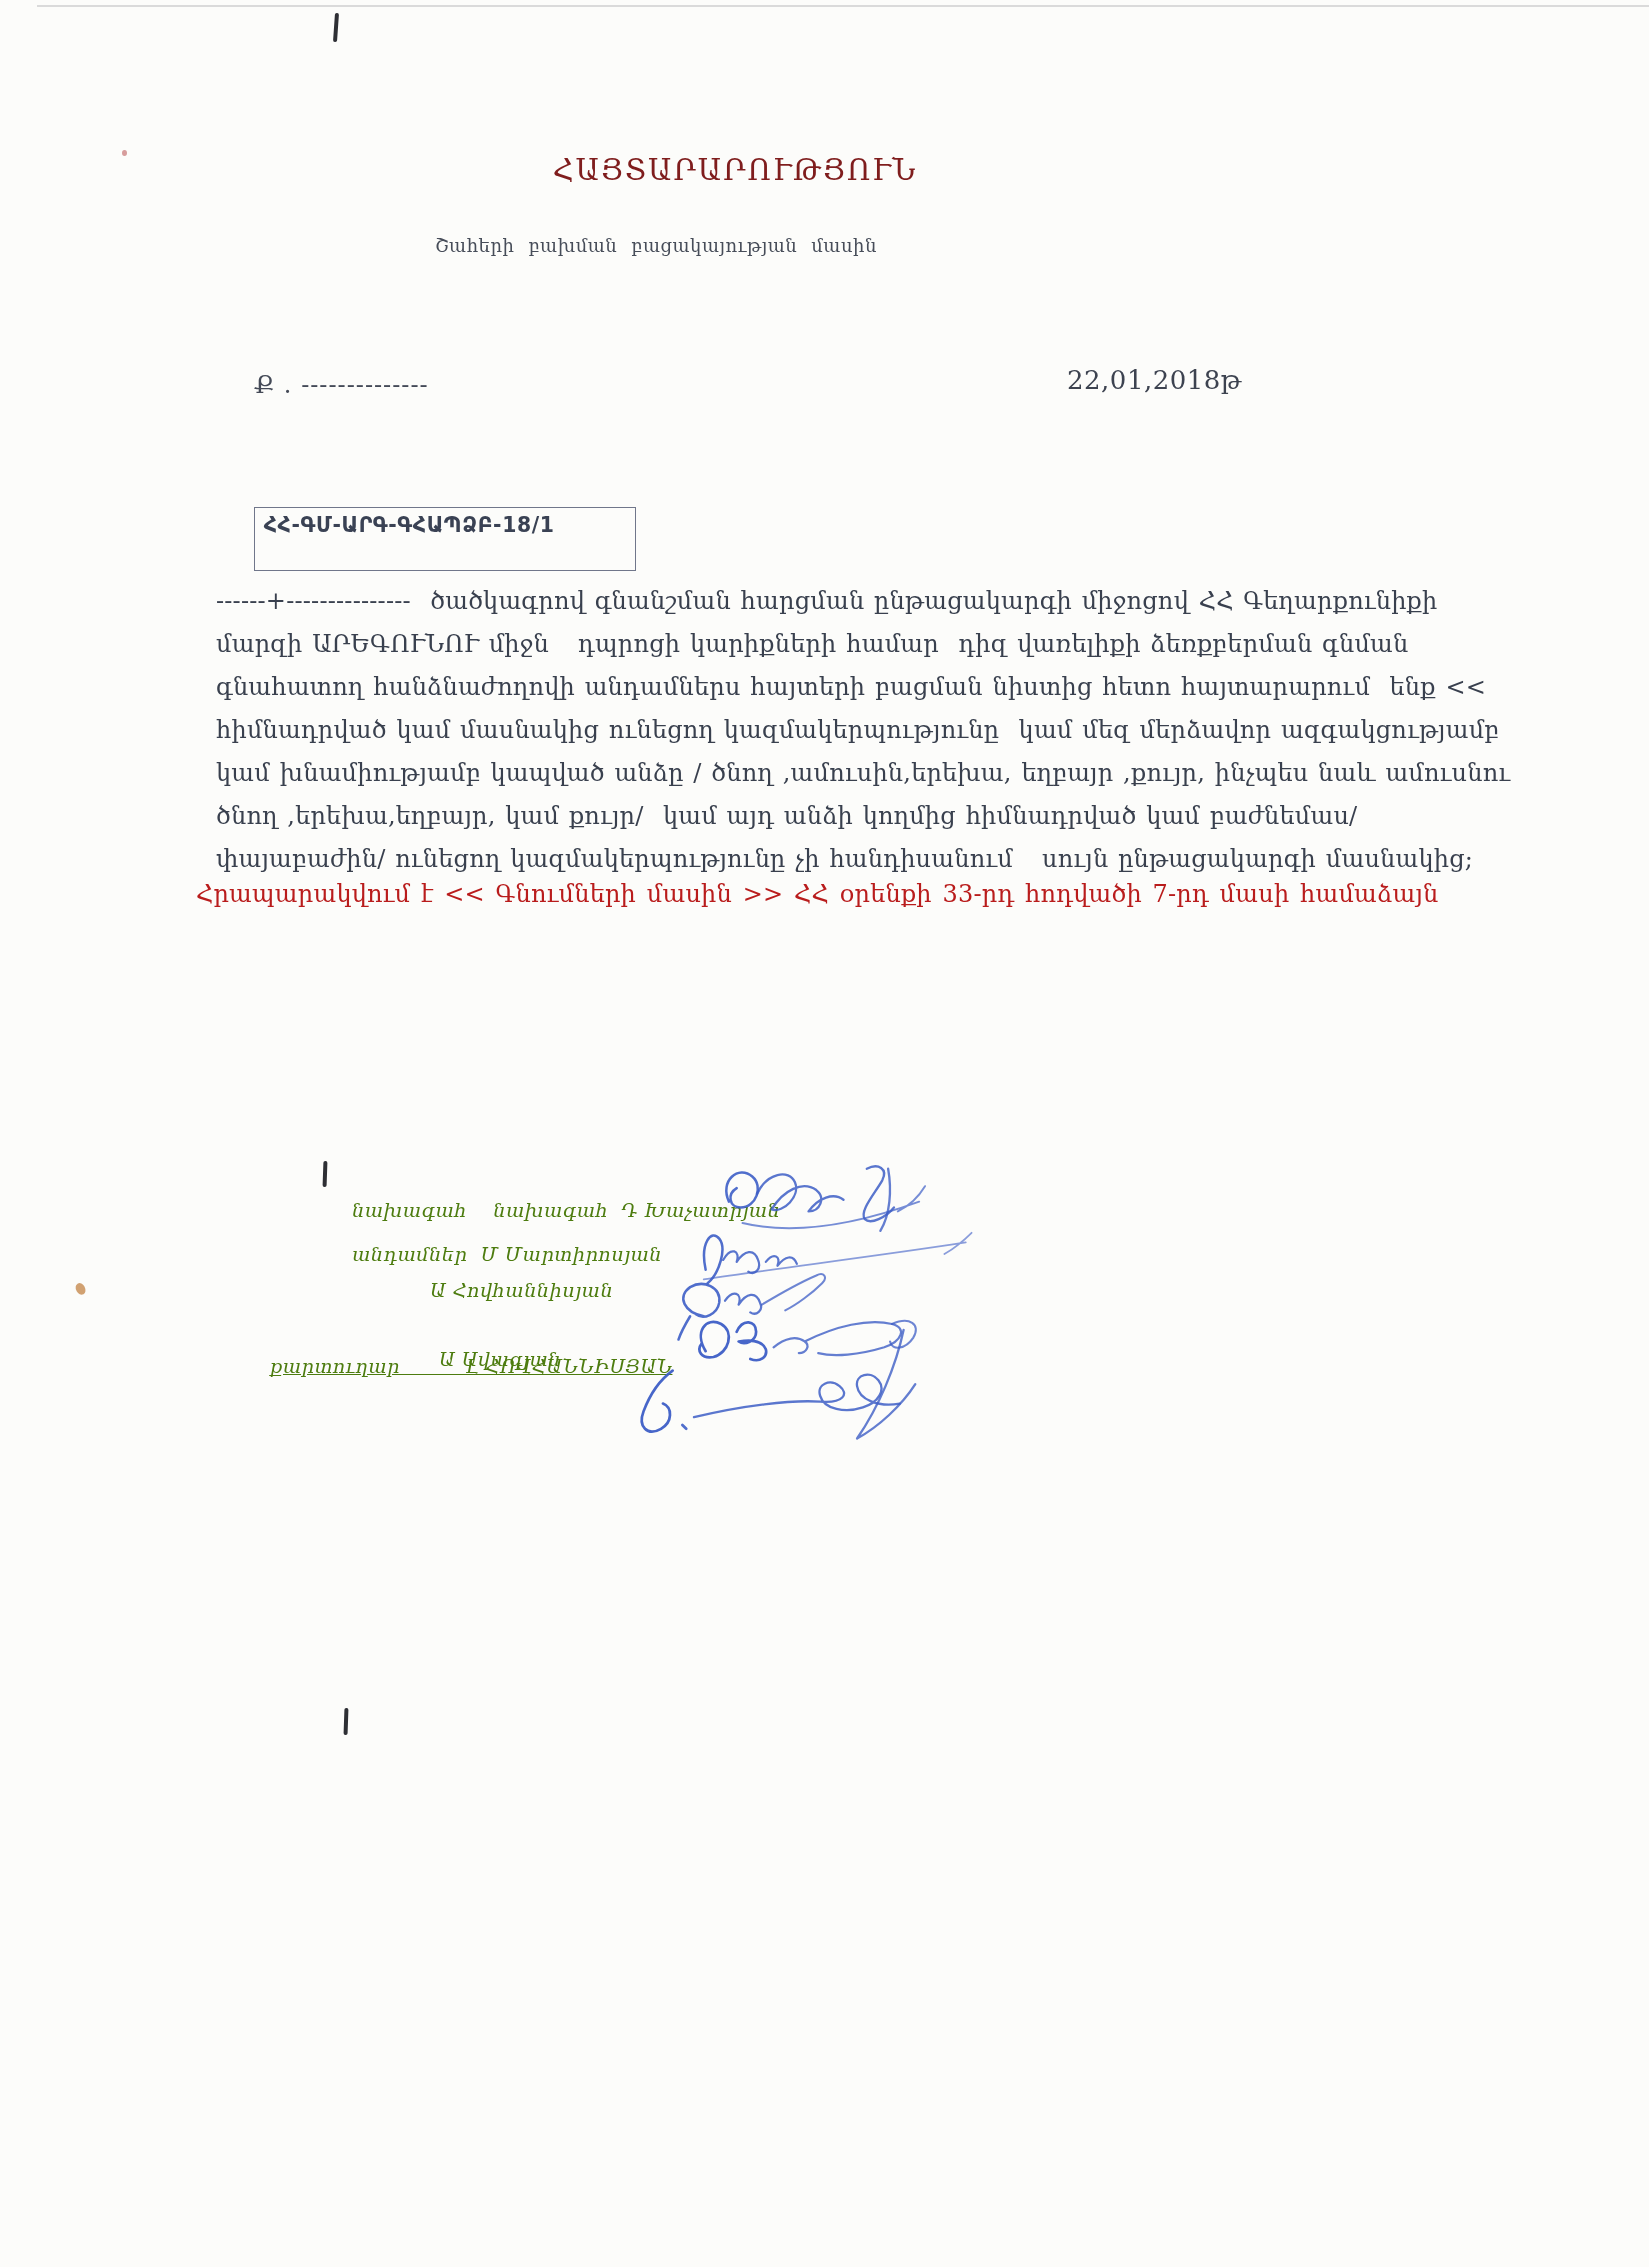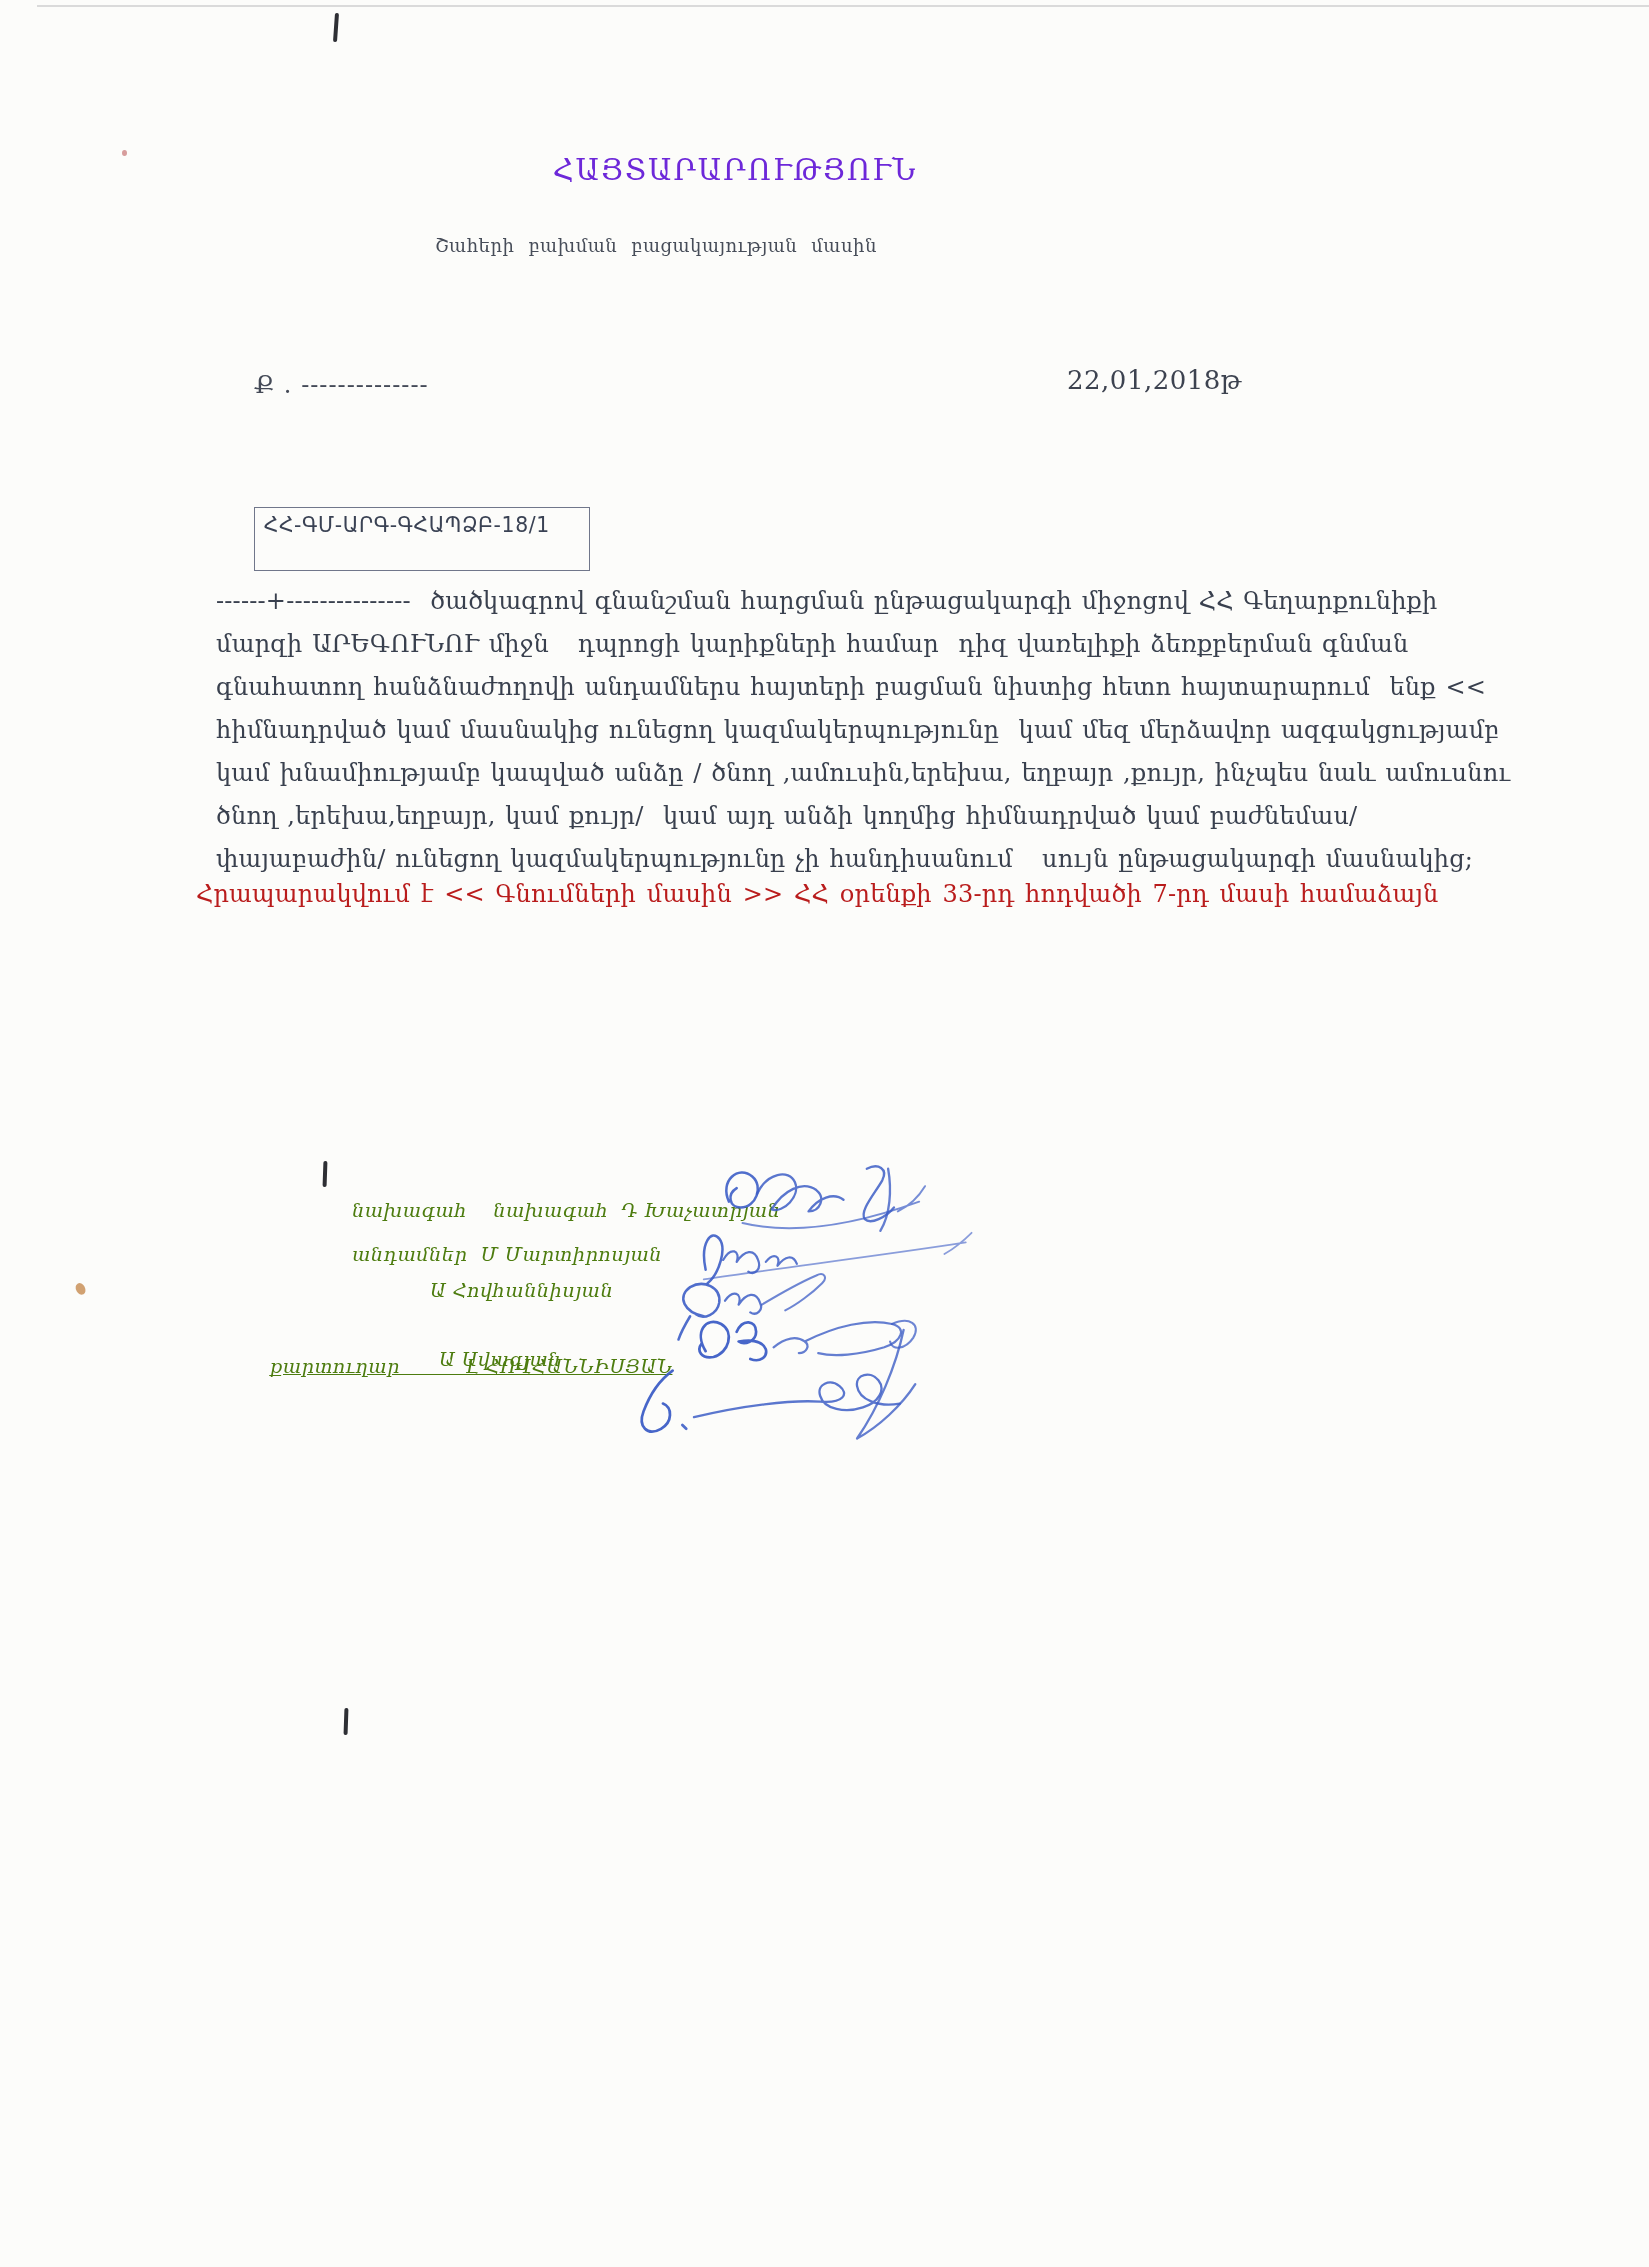--- a/index.html
+++ b/index.html
@@ -15,39 +15,40 @@
   .tick{position:absolute;background:#2e2f34;border-radius:1.9px;}
   .tick1{left:334px;top:12.6px;width:3.9px;height:29px;transform:rotate(4deg);}
   .tick2{left:323px;top:1161px;width:3.9px;height:26px;transform:rotate(2deg);}
   .tick3{left:344px;top:1708px;width:3.9px;height:27px;transform:rotate(2deg);}
   .speck{position:absolute;border-radius:50%;}
   .speck-red{left:122px;top:150px;width:4.9px;height:5.8px;background:#c36a6a;opacity:.65;}
   .speck-orange{left:76px;top:1283px;width:8.7px;height:11.6px;background:#c6894f;opacity:.8;transform:rotate(-28deg);}
   .title{
     position:absolute;top:153px;left:0;width:1470px;
     text-align:center;font-size:29px;letter-spacing:1.9px;
-    color:#6d28d9;white-space:pre;
+    color:#7f1d1d;white-space:pre;
   }
   .subtitle{
     position:absolute;top:235px;left:435px;
     font-size:18px;word-spacing:7.8px;letter-spacing:0.5px;
     color:#474d59;white-space:pre;
   }
   .cityline{
     position:absolute;top:371px;left:254px;
     font-size:24px;color:#444a57;white-space:pre;letter-spacing:1px;
   }
   .date{
     position:absolute;top:365px;left:1067px;
     font-size:26px;color:#3d4350;white-space:pre;letter-spacing:0.5px;
   }
   .stamp{
-    position:absolute;top:507px;left:254px;width:336px;height:64px;
+    position:absolute;top:507px;left:254px;width:382px;height:64px;
     border:1.5px solid #70768a;box-sizing:border-box;
     background:transparent;
+    font-weight:bold;
   }
   .stamp-code{
     margin:4.9px 0 0 8.7px;font-size:20.4px;letter-spacing:0.6px;
     color:#3a4254;white-space:pre;
     font-family:"DejaVu Sans",sans-serif;
   }
   .para1{position:absolute;top:580px;left:196px;width:1339px;margin-left:20px;}
   .para1 .line{
     font-size:24px;line-height:43px;letter-spacing:0.2px;word-spacing:1.9px;
     white-space:pre;color:#39404e;

